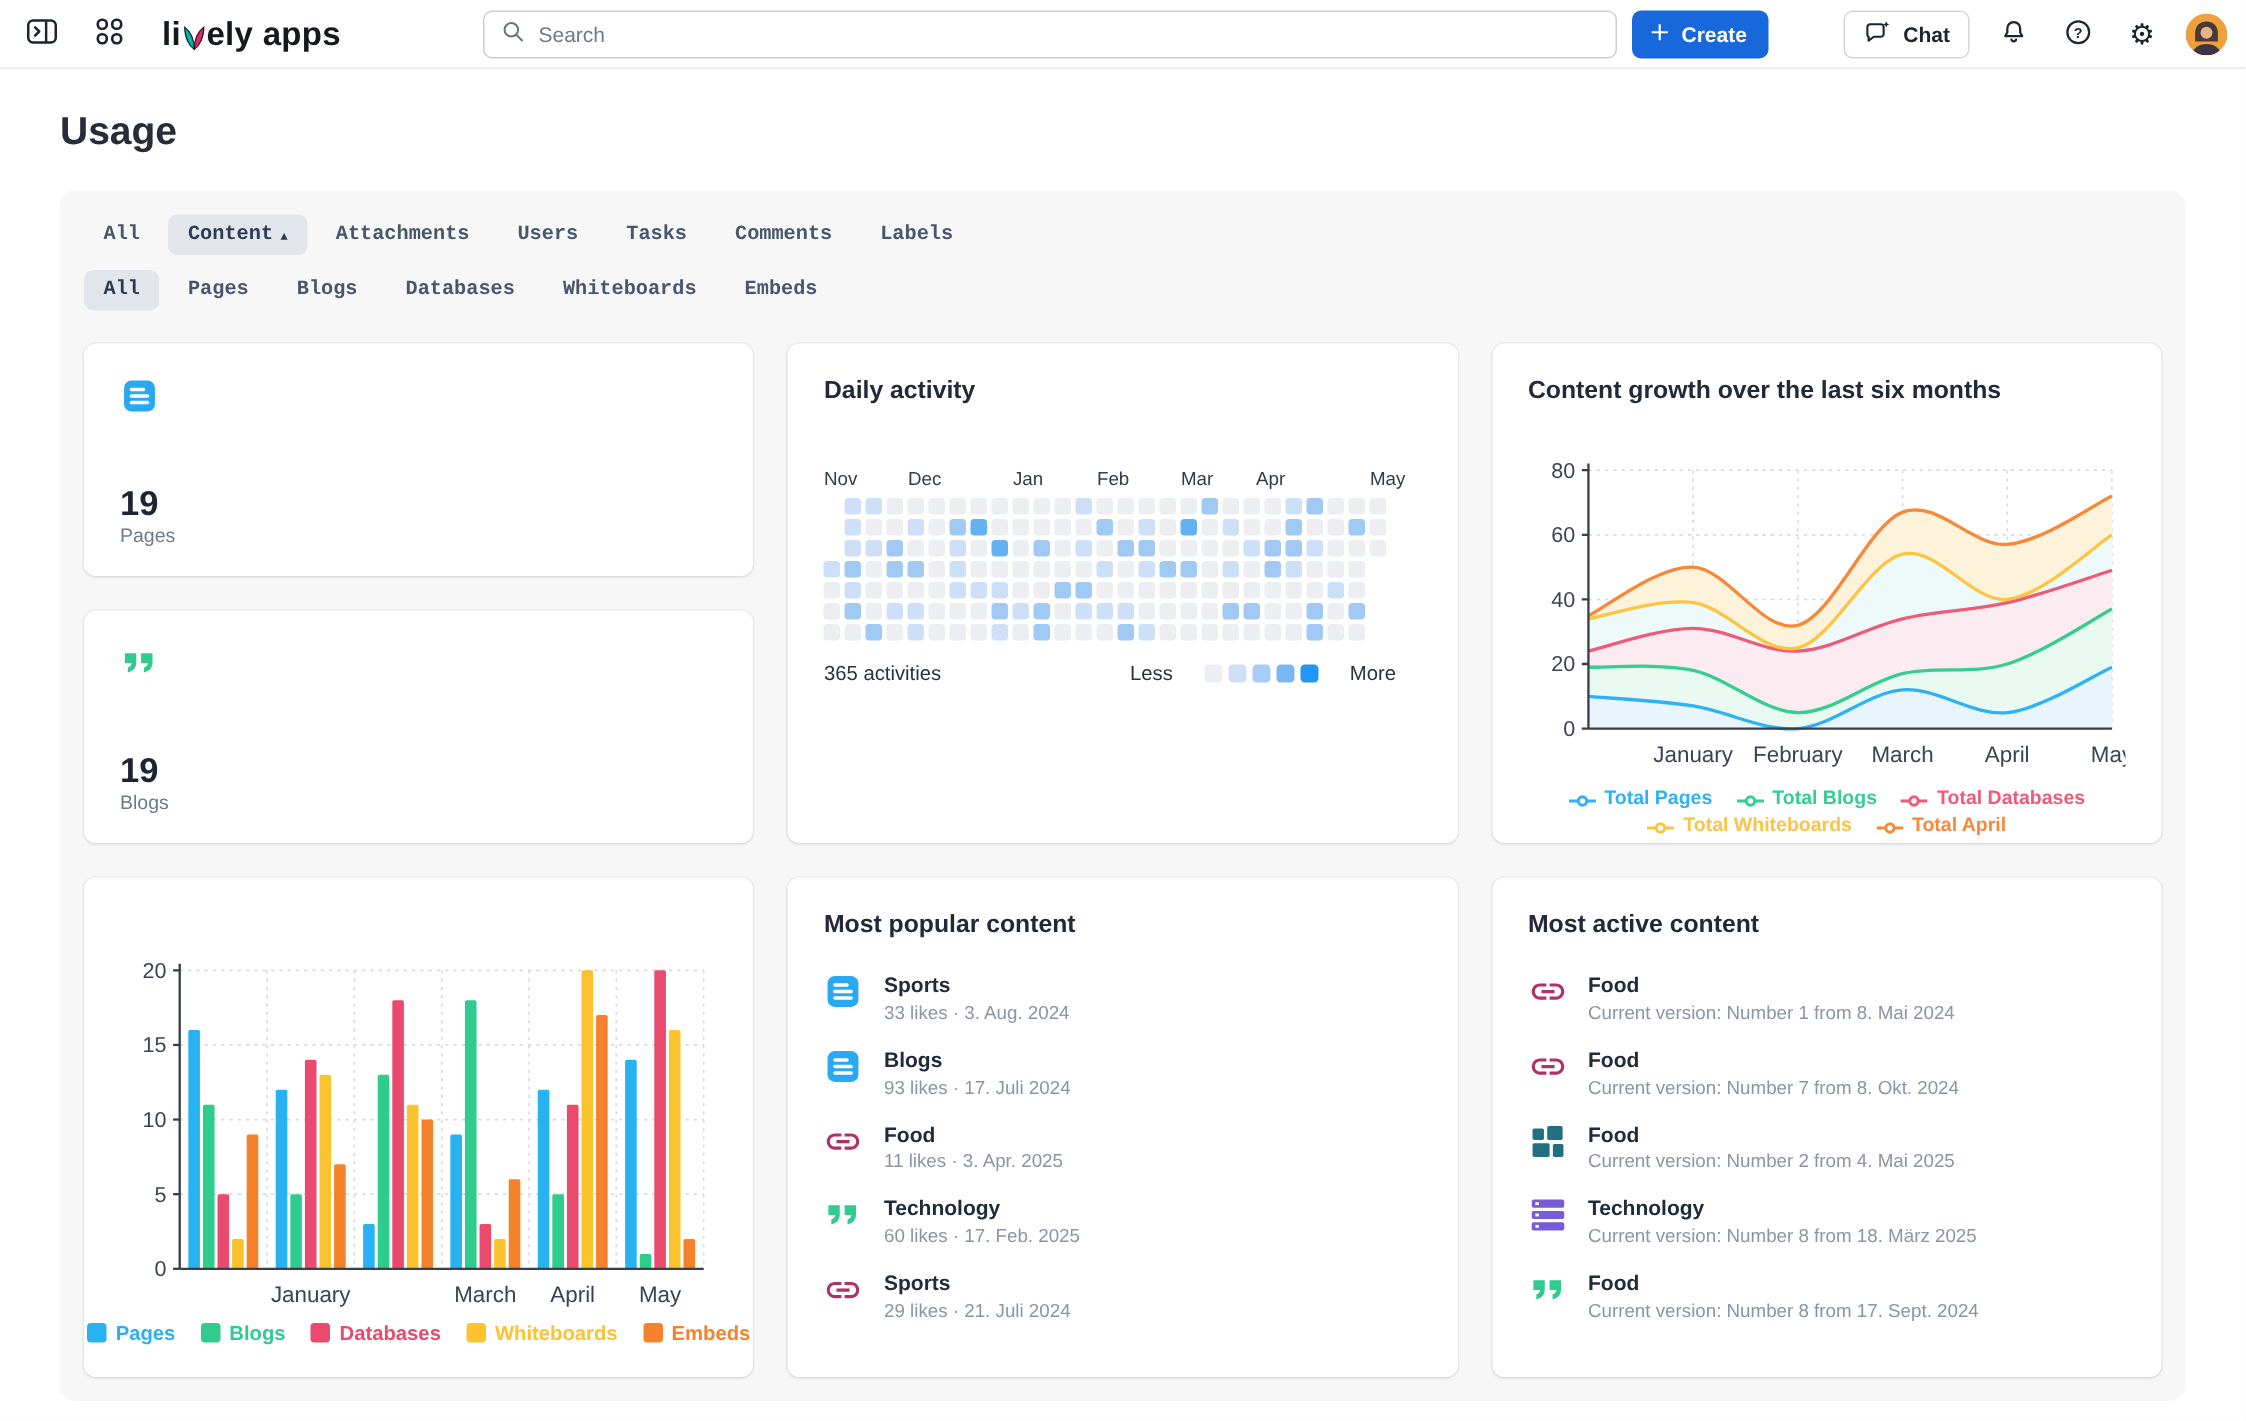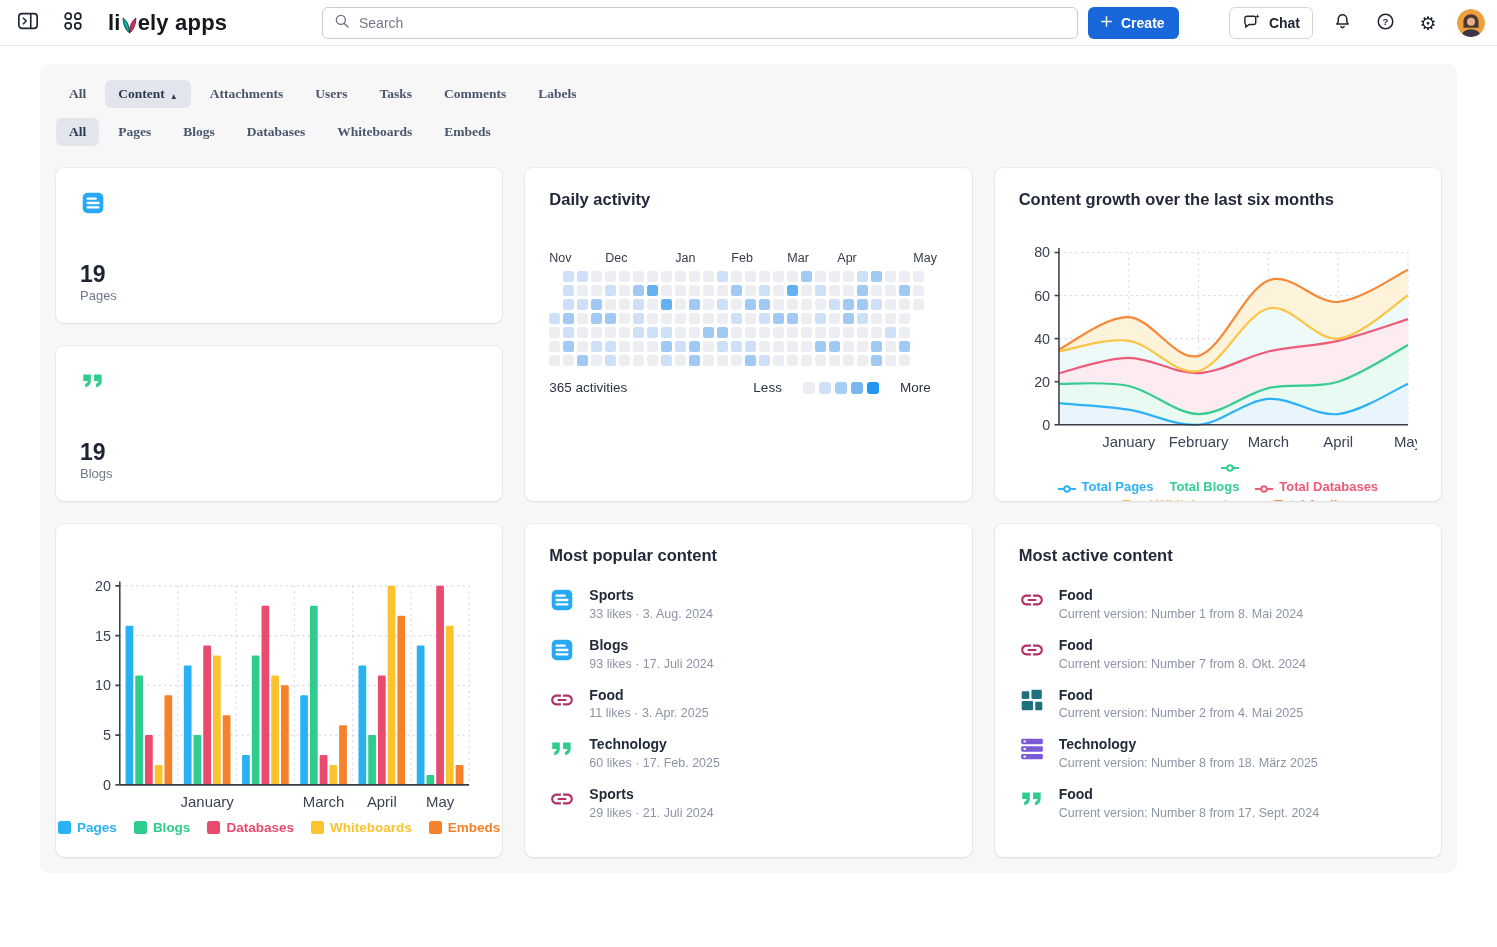--- a/index.html
+++ b/index.html
@@ -19,21 +19,21 @@
   .chat-btn { height:32px; border:1px solid #d2d6dc; background:#fff; border-radius:6px; padding:0 12px; display:flex; align-items:center; gap:7px; font-size:14px; font-weight:700; color:#1c2430; cursor:pointer; font-family:inherit; }
   .gear-glyph { font-family:"DejaVu Sans",sans-serif; font-size:19px; color:#1c2430; line-height:1; }
   .avatar { width:28px; height:28px; border-radius:50%; overflow:hidden; cursor:pointer; }
 
   
   .main { padding:18px 40px 0 40px; }
   .page-title { font-size:26px; font-weight:700; color:#262c38; margin:8px 0 24px 0; }
   .panel { background:#f7f7f8; border-radius:10px; padding:16px; }
 
   .tabs { display:flex; gap:6px; align-items:center; }
-  .tab { display:flex; align-items:flex-end; gap:5px; padding:6px 13px; border-radius:6px; font-size:13.5px; font-weight:600; color:#4a566c; background:none; border:none; cursor:pointer; font-family:Liberation Serif, serif; }
+  .tab { display:flex; align-items:flex-end; gap:5px; padding:6px 13px; border-radius:6px; font-size:13.5px; font-weight:600; color:#4a566c; background:none; border:none; cursor:pointer; font-family:Liberation Mono, monospace; }
   .tab.selected { background:#e2e5ec; color:#2e3a51; }
   .tab .caret { font-size:8px; position:relative; top:-1px; }
   .subtabs { margin-top:10px; }
 
   .grid { margin-top:22px; display:grid; grid-template-columns:1fr 1fr 1fr; grid-auto-rows:333px; gap:23px; }
   .card { background:#fff; border-radius:8px; box-shadow:0 0 0 1px rgba(27,36,48,.05), 0 1px 2px rgba(27,36,48,.08); padding:22px 24px; position:relative; overflow:hidden; }
   .stack { display:flex; flex-direction:column; gap:23px; }
   .stack .card { flex:1; }
   .card-title { font-size:16.5px; font-weight:700; color:#222a3a; }
 
@@ -151,20 +151,21 @@
           <path d="M5.5 11c0-4 2.8-6.5 6.5-6.5s6.5 2.5 6.5 6.5v5h-13z" fill="#4a3a35"></path>
           <circle cx="12" cy="11" r="3.4" fill="#e8b08c"></circle>
           <path d="M3.5 24c.6-4.2 4-6.6 8.5-6.6s7.9 2.4 8.5 6.6z" fill="#3c3646"></path>
         </g>
       </svg>
     </div>
   </div>
 </header>
 
 <div class="main">
+  <h1 class="page-title">Usage</h1>
 
   <div class="panel">
     <div class="tabs" id="primary-tabs">
         <button class="tab">
           <span>All</span>
         </button>
         <button class="tab selected">
           <span>Content</span>
           <span class="caret">▲</span>
         </button>
@@ -496,21 +497,21 @@
           </div>
         <div class="lc-legend" id="line-legend">
             <div class="lc-row">
               <span class="lc-item" style="color: rgb(47, 177, 245);">
                 <svg width="18" height="10">
                   <line x1="0" y1="5" x2="18" y2="5" stroke="#2fb1f5" stroke-width="2"></line>
                   <circle cx="9" cy="5" r="2.8" fill="#fff" stroke="#2fb1f5" stroke-width="2"></circle>
                 </svg>
                 <span>Total Pages</span>
               </span>
-              <span class="lc-item" style="color: rgb(53, 205, 144); flex-direction: column;">
+              <span class="lc-item" style="color: rgb(53, 205, 144);">
                 <svg width="18" height="10">
                   <line x1="0" y1="5" x2="18" y2="5" stroke="#35cd90" stroke-width="2"></line>
                   <circle cx="9" cy="5" r="2.8" fill="#fff" stroke="#35cd90" stroke-width="2"></circle>
                 </svg>
                 <span>Total Blogs</span>
               </span>
               <span class="lc-item" style="color: rgb(237, 91, 121);">
                 <svg width="18" height="10">
                   <line x1="0" y1="5" x2="18" y2="5" stroke="#ed5b79" stroke-width="2"></line>
                   <circle cx="9" cy="5" r="2.8" fill="#fff" stroke="#ed5b79" stroke-width="2"></circle>

